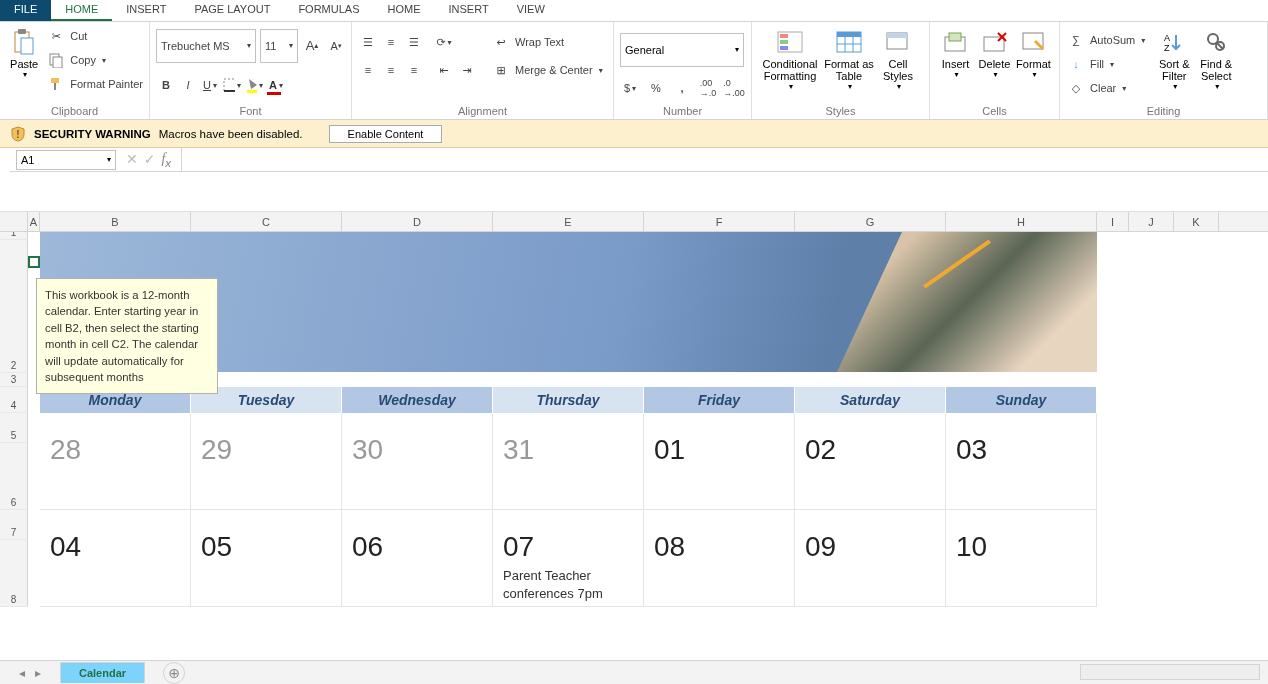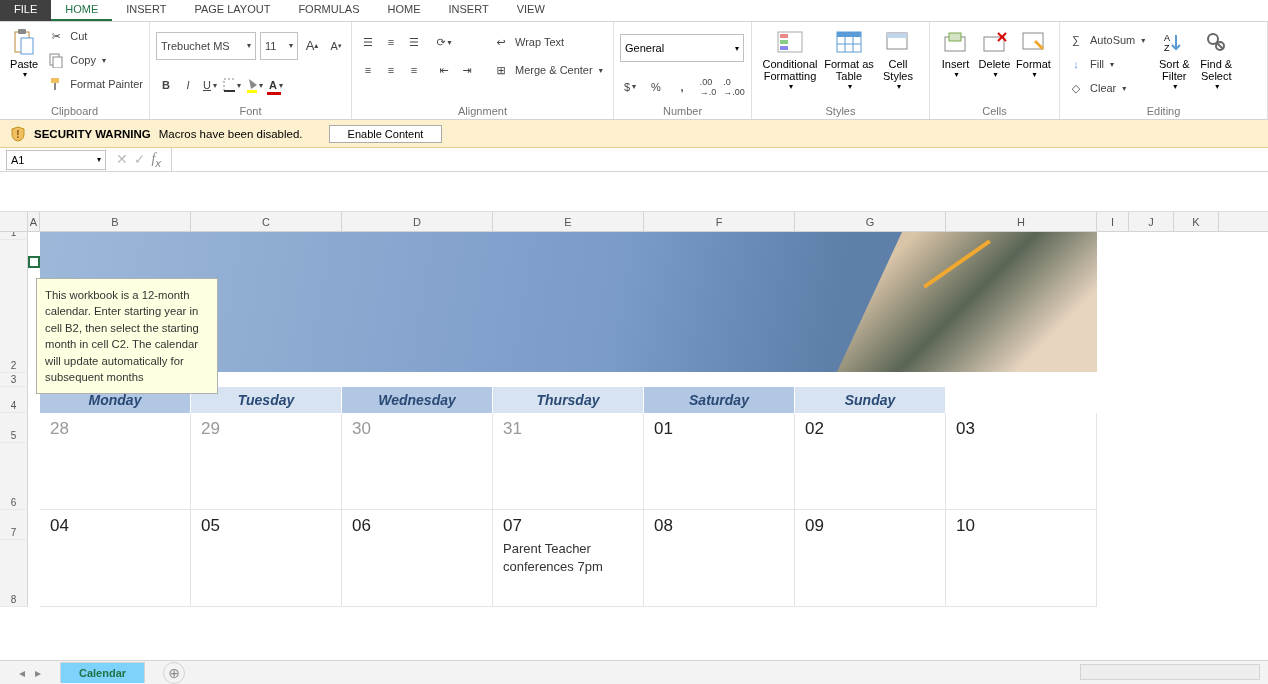--- a/index.html
+++ b/index.html
@@ -1,38 +1,38 @@
 <!DOCTYPE html>
 <html><head>
 <meta charset="utf-8">
 <style>
 * { box-sizing: border-box; margin: 0; padding: 0; font-family: "Segoe UI", Arial, sans-serif; }
 body { background: #fff; width: 1268px; height: 684px; overflow: hidden; position: relative; font-size: 12px; }
 
 .tabs { display: flex; height: 22px; background: #fff; border-bottom: 1px solid #d4d4d4; }
 .tab { padding: 3px 14px; font-size: 11px; color: #444; cursor: pointer; }
-.tab.file { background: #404040; color: #fff; }
+.tab.file { background: #0c4a6e; color: #fff; }
 .tab.active { color: #217346; border-bottom: 2px solid #217346; font-weight: 400; }
 
 .ribbon { display: flex; height: 98px; background: #fff; border-bottom: 1px solid #d4d4d4; }
 .group { display: flex; flex-direction: column; border-right: 1px solid #e0e0e0; padding: 2px 6px 0 6px; position: relative; }
 .group-body { flex: 1; display: flex; align-items: flex-start; }
 .group-label { text-align: center; font-size: 11px; color: #777; padding: 2px 0; }
 .grp-lg-btn { display: flex; flex-direction: column; align-items: center; justify-content: center; width: 42px; padding: 4px 2px; cursor: pointer; font-size: 11px; text-align: center; }
 .grp-lg-btn .ico { width: 28px; height: 28px; margin-bottom: 2px; display: flex; align-items: center; justify-content: center; }
 .caret { font-size: 8px; margin-left: 2px; }
 .small-row { display: flex; align-items: center; height: 24px; font-size: 11px; color: #444; gap: 4px; white-space: nowrap; }
 .col { display: flex; flex-direction: column; justify-content: space-around; }
 .small-ico { width: 20px; height: 20px; display: inline-flex; align-items: center; justify-content: center; border: 1px solid transparent; }
-.dd { width: 100px; height: 28px; border: 1px solid #c1c1c1; padding: 0 4px; font-size: 11px; display: flex; align-items: center; justify-content: space-between; }
+.dd { width: 100px; height: 34px; border: 1px solid #c1c1c1; padding: 0 4px; font-size: 11px; display: flex; align-items: center; justify-content: space-between; }
 
 .security-bar { height: 28px; background: #fdf0ce; border-bottom: 1px solid #e0d090; display: flex; align-items: center; padding: 0 10px; font-size: 11.5px; gap: 8px; }
 .sec-btn { background: #fff; border: 1px solid #ababab; padding: 2px 18px; font-size: 11px; margin-left: 18px; }
 
-.fx-row { height: 24px; border-bottom: 1px solid #d4d4d4; display: flex; align-items: center; }
+.fx-row { height: 24px; border-bottom: 1px solid #d4d4d4; display: flex; align-items: center; margin-left: 10px; }
 .namebox { width: 100px; height: 20px; border: 1px solid #c1c1c1; margin-left: 6px; padding: 0 4px; font-size: 11px; display: flex; align-items: center; justify-content: space-between; }
 .fx-btns { display: flex; gap: 6px; padding: 0 10px; color: #bbb; font-size: 14px; align-items: center; }
 .fx-label { font-style: italic; color: #888; font-family: "Times New Roman", serif; font-size: 14px; }
 
 .colhdr-row { display: flex; height: 20px; background: #f3f3f3; border-bottom: 1px solid #d4d4d4; }
 .row-hdr-spacer { width: 28px; border-right: 1px solid #d4d4d4; }
 .colhdr { border-right: 1px solid #d4d4d4; text-align: center; font-size: 11px; color: #555; line-height: 20px; }
 .col-A { width: 12px; } .col-BtoH { width: 151px; } .col-I { width: 32px; } .col-JKL { width: 45px; }
 
 .grid-area { position: relative; height: 412px; overflow: hidden; display: flex; }
@@ -44,21 +44,21 @@
 .banner .photo { position: absolute; right: 0; top: 0; width: 260px; height: 140px; background: linear-gradient(135deg, #d9c4a8 20%, #5a6555 50%, #e8d5c0 80%); clip-path: polygon(25% 0, 100% 0, 100% 100%, 0 100%); }
 .banner .pencil { position: absolute; right: 100px; top: 30px; width: 80px; height: 4px; background: #f0a830; transform: rotate(-35deg); }
 .month-title { position: absolute; left: 8px; top: 74px; font-size: 48px; color: #31517a; font-family: "Trebuchet MS", sans-serif; font-weight: 400; letter-spacing: -1px; }
 
 .cal { position: absolute; left: 12px; top: 155px; width: 1057px; }
 .cal-hdr { display: flex; font-style: italic; }
 .cal-hdr > div { width: 151px; height: 26px; text-align: center; line-height: 26px; font-weight: bold; color: #2a4a75; background: #d8e3f1; border-right: 1px solid #fff; font-family: "Trebuchet MS", sans-serif; font-size: 14px; }
 .cal-hdr > div:nth-child(odd) { background: #b1c7e3; }
 .cal-row { display: flex; }
 .cal-row > div { width: 151px; height: 97px; border-bottom: 1px solid #e4e4e4; border-right: 1px solid #e4e4e4; padding: 6px 10px; font-family: "Trebuchet MS", sans-serif; }
-.daynum { font-size: 17px; color: #222; }
+.daynum { font-size: 28px; color: #222; margin-top: 15px; }
 .daynum.gray { color: #999; }
 .event { font-size: 13px; color: #333; margin-top: 4px; line-height: 1.4; }
 
 .tooltip { position: absolute; left: 36px; top: 278px; width: 182px; background: #ffffe1; border: 1px solid #b0b0b0; padding: 8px 8px; font-size: 11.3px; color: #333; line-height: 1.45; z-index: 100; }
 
 .active-cell-border { position: absolute; left: 28px; top: 256px; width: 12px; height: 12px; border: 2px solid #217346; z-index: 50; }
 
 .hspacer { height: 40px; border-bottom: 1px solid #e0e0e0; }
 
 .sheet-tabs { position: absolute; bottom: 0; left: 0; right: 0; height: 24px; background: #f3f3f3; border-top: 1px solid #d4d4d4; display: flex; align-items: center; }
@@ -414,20 +414,21 @@
           <div class="pencil"></div>
         </div>
       <div class="month-title">January</div>
     </div>
     <div class="cal">
       <div class="cal-hdr">
         <div>Monday</div>
         <div>Tuesday</div>
         <div>Wednesday</div>
         <div>Thursday</div>
+        <div>Friday</div>
         <div>Saturday</div>
         <div>Sunday</div>
       </div>
       <div class="cal-row">
         <div>
             <div class="daynum gray">28</div>
           </div>
         <div>
             <div class="daynum gray">29</div>
           </div>

